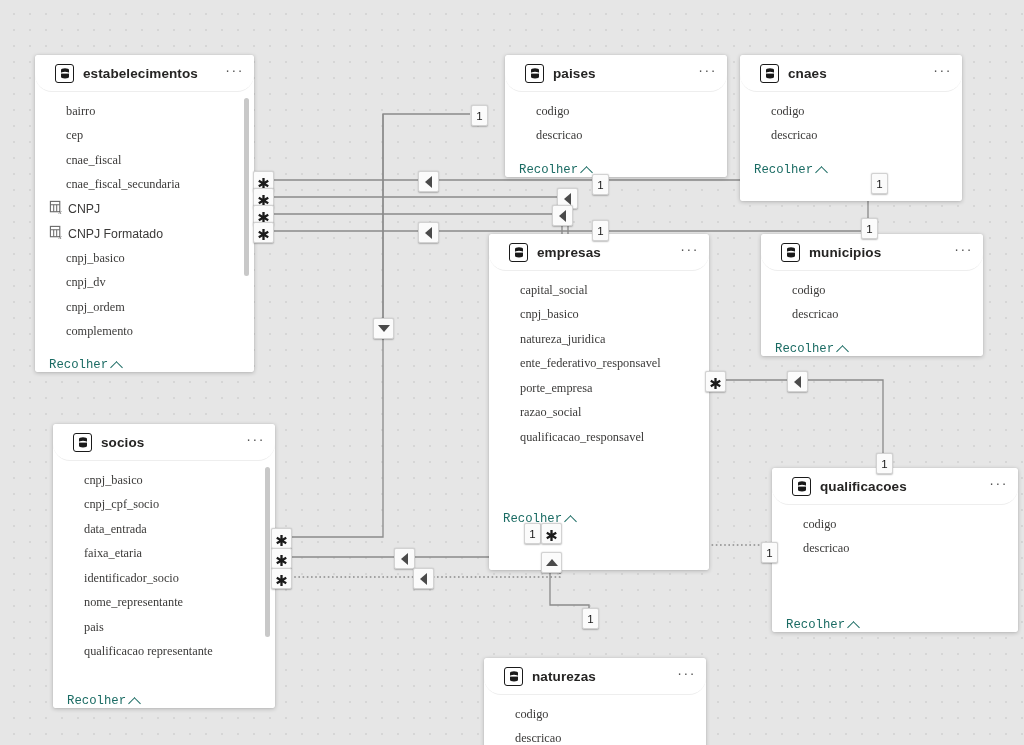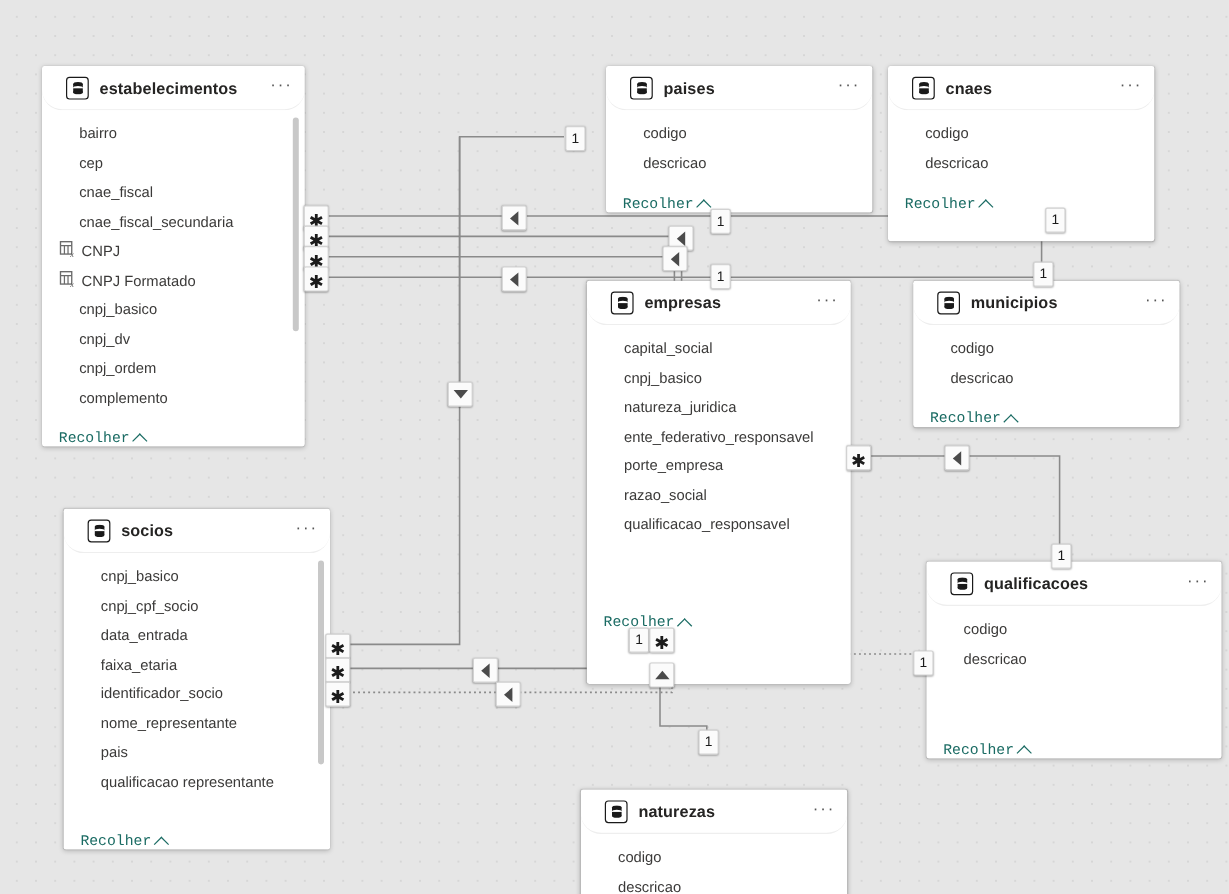--- a/index.html
+++ b/index.html
@@ -87,21 +87,21 @@
   }
   .fld {
     display: flex;
     align-items: center;
     height: 24.5px;
     padding-left: 14px;
     font-size: 12.3px;
     color: #3b3a39;
     white-space: nowrap;
   }
-  .fld-ind { padding-left: 31px; }
+  .fld-ind { padding-left: 31px; font-family: Liberation Serif, serif; }
   .fx-icon {
     width: 15px;
     height: 15px;
     margin-right: 4px;
     flex: 0 0 auto;
   }
   .recolher {
     position: absolute;
     left: 14px;
     bottom: 7px;

